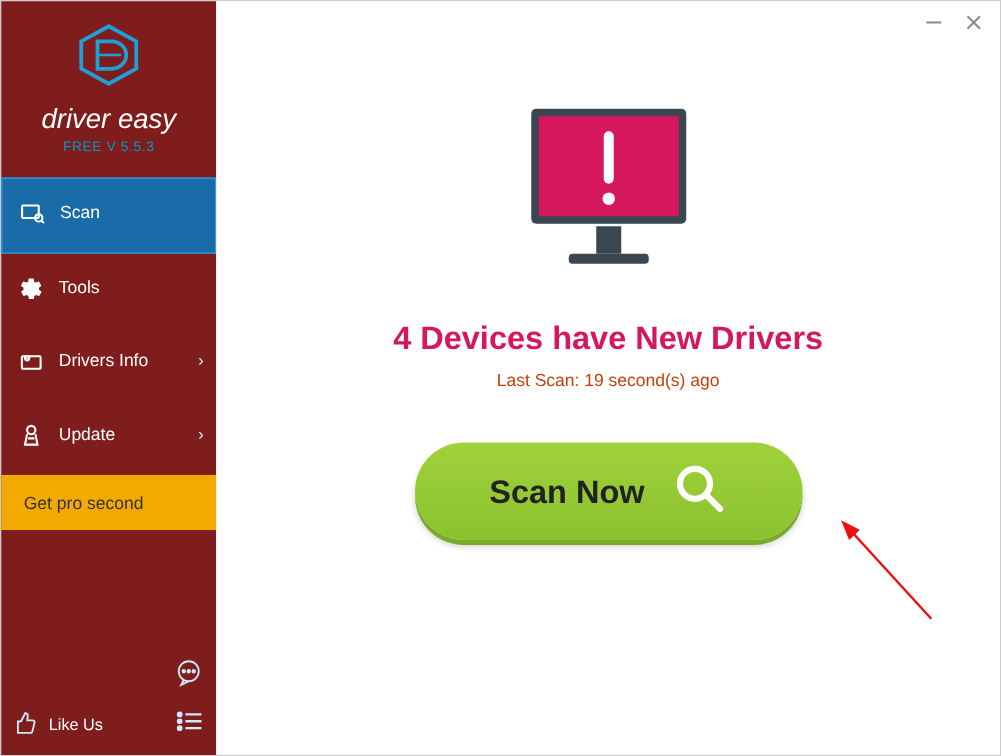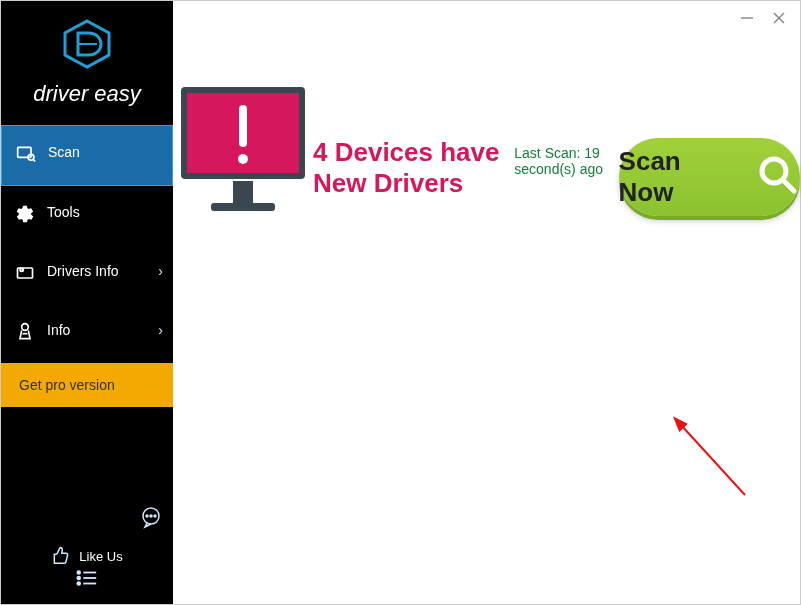--- a/index.html
+++ b/index.html
@@ -2,21 +2,21 @@
 <html><head>
 <meta charset="utf-8">
 <style>
   * { box-sizing: border-box; margin: 0; padding: 0; }
   body { font-family: Arial, sans-serif; background: #fff; }
   .app {
     width: 801px; height: 605px; display: flex; position: relative;
     border: 1px solid #ccc; background: #fff;
   }
   .sidebar {
-    width: 172px; height: 100%; background: #000000;
+    width: 172px; height: 100%; background: #7f1d1d;
     display: flex; flex-direction: column; color: #fff;
   }
   .logo-area { padding: 18px 0 10px 0; text-align: center; }
   .logo-icon { margin: 0 auto 8px auto; }
   .logo-text { font-family: Arial; font-style: italic; font-size: 22px; color: #fff; }
   .version { font-size: 11px; color: #0099cc; margin-top: 4px; letter-spacing: 0.5px; }
   .nav { margin-top: 8px; }
   .nav-item {
     display: flex; align-items: flex-start; gap: 12px;
     padding: 18px 14px; font-size: 14px; cursor: pointer; position: relative;
@@ -27,33 +27,33 @@
   .nav-item .chev {
     position: absolute; right: 10px; font-size: 14px; color: #cfe8fb;
   }
   .pro-btn {
     background: #f4a900; color: #333; padding: 14px 18px; font-size: 14px;
     cursor: pointer;
   }
   .spacer { flex: 1; }
   .bottom-area { padding: 8px 10px 12px 10px; }
   .msg-row { display: flex; justify-content: flex-end; padding-bottom: 6px; }
-  .likeus-row { display: flex; align-items: center; justify-content: space-between; padding-top: 6px; flex-direction: column; }
+  .likeus-row { display: flex; align-items: center; justify-content: space-between; padding-top: 6px; }
   .likeus-left { display: flex; align-items: center; gap: 8px; font-size: 13px; }
   .main { flex: 1; position: relative; background: #fff; }
   .titlebar {
     position: absolute; top: 0; right: 0; height: 36px;
     display: flex; align-items: center; gap: 18px; padding-right: 14px;
     color: #777; font-size: 18px;
   }
   .titlebar span { cursor: pointer; }
-  .content { display: flex; flex-direction: row; align-items: center; padding-top: 80px; }
+  .content { display: flex; flex-direction: column; align-items: center; padding-top: 80px; }
   .monitor { width: 140px; height: 150px; position: relative; }
   .headline { margin-top: 24px; font-size: 26px; font-weight: bold; color: #d6175d; }
-  .subline { margin-top: 10px; font-size: 14px; color: #15803d; }
+  .subline { margin-top: 10px; font-size: 14px; color: #c2410c; }
   .scan-btn {
     margin-top: 42px; width: 310px; height: 78px; border-radius: 40px;
     background: linear-gradient(#a0d13a, #8bc230);
     box-shadow: 0 4px 0 #7aab26, 0 5px 6px rgba(0,0,0,0.2);
     display: flex; align-items: center; justify-content: center; gap: 22px;
     cursor: pointer;
   }
   .scan-label { font-size: 26px; font-weight: bold; color: #222; }
   .arrow-annotation {
     position: absolute; left: 460px; top: 412px; pointer-events: none;
@@ -67,20 +67,21 @@
   <div class="sidebar">
     <div class="logo-area">
       <div class="logo-icon">
         <svg width="52" height="50" viewBox="0 0 52 50">
           <polygon points="26,2 48,14 48,36 26,48 4,36 4,14" fill="none" stroke="#1da0d8" stroke-width="3"></polygon>
           <path d="M17,14 L17,36 L28,36 C35,36 40,31 40,25 C40,19 35,14 28,14 Z" fill="none" stroke="#1da0d8" stroke-width="3"></path>
           <line x1="17" y1="25" x2="36" y2="25" stroke="#1da0d8" stroke-width="2"></line>
         </svg>
       </div>
       <div class="logo-text">driver easy</div>
+      <div class="version">FREE V 5.5.3</div>
     </div>
 
     <div class="nav">
       <div class="nav-item active">
         <span>
           <svg width="20" height="20" viewBox="0 0 24 24" fill="none" stroke="#fff" stroke-width="2">
             <rect x="2" y="4" width="16" height="12" rx="1"></rect>
             <circle cx="18" cy="16" r="3.5"></circle>
             <line x1="20.5" y1="18.5" x2="23" y2="21"></line>
           </svg>
@@ -107,27 +108,27 @@
         <span class="chev">›</span>
       </div>
       <div class="nav-item">
         <span>
           <svg width="20" height="20" viewBox="0 0 24 24" fill="none" stroke="#fff" stroke-width="2">
             <circle cx="12" cy="6" r="4"></circle>
             <path d="M8,10 L6,20 L18,20 L16,10"></path>
             <line x1="9" y1="14" x2="15" y2="14"></line>
           </svg>
         </span>
-        <span>Info</span>
+        <span>Update</span>
         <span class="chev">›</span>
       </div>
     </div>
 
     <div class="pro-btn">
-      <span>Get pro version</span>
+      <span>Get pro second</span>
     </div>
 
     <div class="spacer"></div>
 
     <div class="bottom-area">
       <div class="msg-row">
         <span>
           <svg width="24" height="24" viewBox="0 0 24 24" fill="none" stroke="#cfe8fb" stroke-width="1.5">
             <circle cx="12" cy="11" r="8"></circle>
             <path d="M8,18 L6,22 L12,19"></path>

